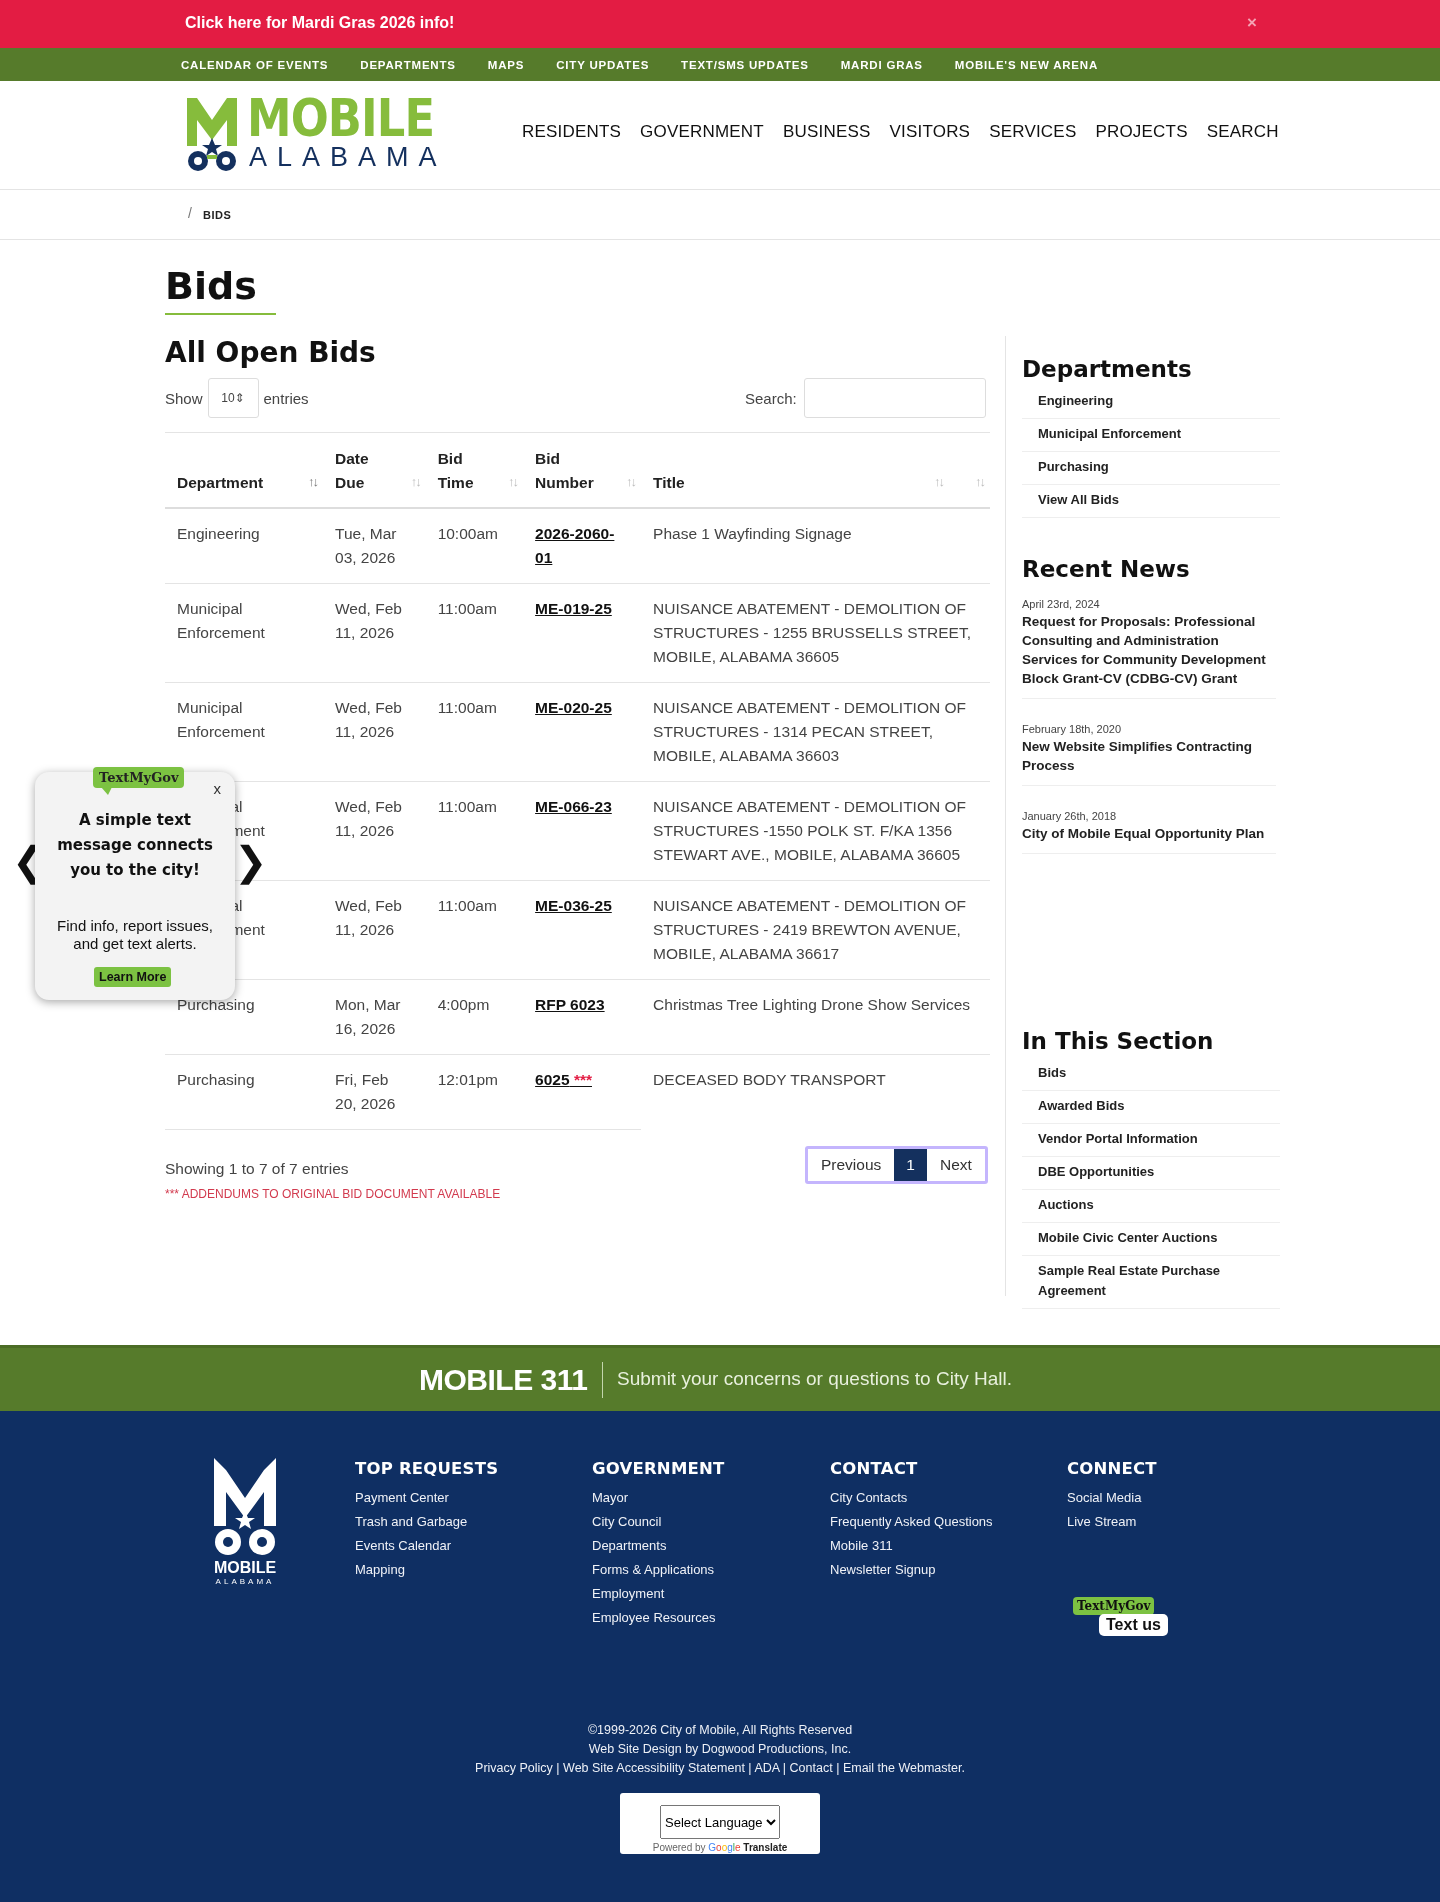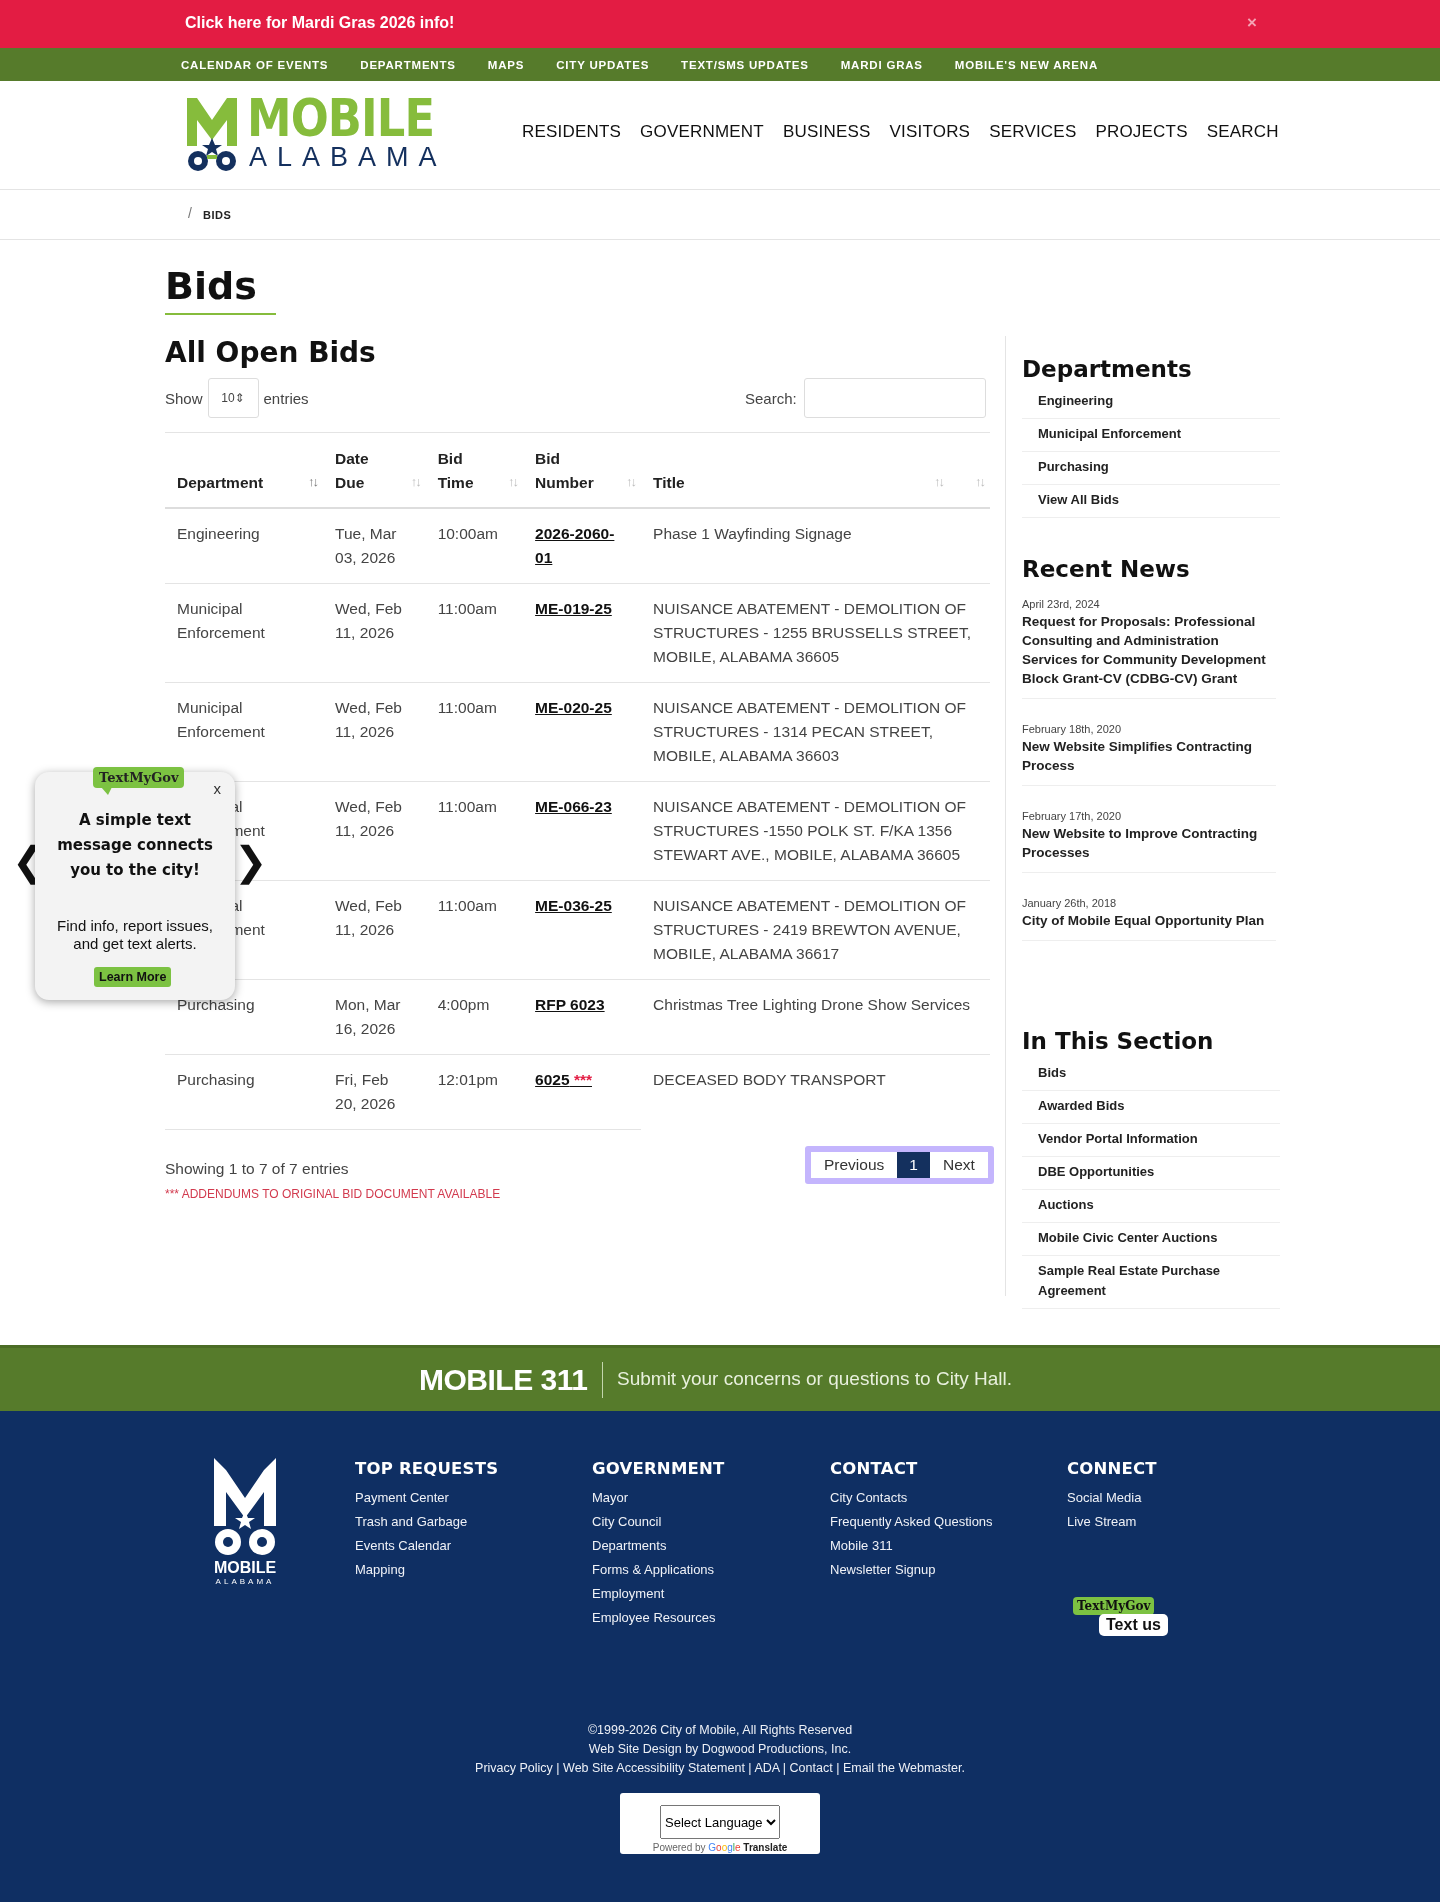--- a/index.html
+++ b/index.html
@@ -38,21 +38,21 @@
 .bids-table thead th{text-align:left;vertical-align:bottom;font-weight:bold;color:#222;padding:8px 12px 12px 12px;border-top:1px solid #e4e4e4;border-bottom:2px solid #ddd;line-height:24px;position:relative;height:75px;}
 .bids-table thead th .sort{position:absolute;right:6px;bottom:13px;color:#bbb;font-size:13px;font-weight:normal;letter-spacing:-2px;}
 .bids-table thead th .sort.active{color:#777;}
 .bids-table td{vertical-align:top;padding:13px 12px 13px 12px;line-height:24px;border-bottom:1px solid #e4e4e4;}
 .bids-table td.num a{font-weight:bold;color:#111;text-decoration:underline;}
 .bids-table td.num .flag{color:#e31c43;}
 .col-dept{width:154px;} .col-date{width:100px;} .col-time{width:95px;} .col-num{width:115px;} .col-title{width:300px;} .col-extra{width:40px;}
 
 .table-info{position:absolute;left:165px;top:1160px;font-size:15.5px;color:#444;}
 .addenda{position:absolute;left:165px;top:1187px;font-size:12px;color:#d23a4e;}
-.pager{position:absolute;left:805px;top:1146px;display:flex;border:6px solid #c4b5fd;border-radius:3px;height:38px;}
+.pager{position:absolute;left:805px;top:1146px;display:flex;border:3px solid #c4b5fd;border-radius:3px;height:38px;}
 .pager a{display:flex;align-items:center;padding:0 13px;font-size:15.5px;color:#333;cursor:pointer;}
 .pager a.current{background:#14305e;color:#fff;padding:0 12px;}
 
 .sidebar{position:absolute;left:1005px;top:336px;width:270px;border-left:1px solid #e4e4e4;height:960px;}
 .side-block{position:absolute;left:16px;width:258px;}
 .side-block h3{font-size:23px;font-weight:bold;color:#111;font-family:"DejaVu Sans",sans-serif;margin-bottom:4px;}
 .side-list a{display:block;padding:5px 16px 7px 16px;border-bottom:1px solid #eee;font-size:13px;font-weight:bold;color:#222;line-height:20px;}
 .news-item{padding:8px 0 10px 0;border-bottom:1px solid #eee;margin-bottom:14px;}
 .news-item .date{font-size:11px;color:#444;line-height:16px;}
 .news-item .headline{font-size:13.5px;font-weight:bold;color:#222;line-height:19px;}
@@ -242,24 +242,20 @@
     <h3 style="margin-bottom:6px">Recent News</h3>
     <div class="news-item">
       <div class="date">April 23rd, 2024</div>
       <div class="headline">Request for Proposals: Professional Consulting and Administration Services for Community Development Block Grant-CV (CDBG-CV) Grant</div>
     </div>
     <div class="news-item">
       <div class="date">February 18th, 2020</div>
       <div class="headline">New Website Simplifies Contracting Process</div>
     </div>
     <div class="news-item">
-      <div class="date">February 17th, 2020</div>
-      <div class="headline">New Website to Improve Contracting Processes</div>
-    </div>
-    <div class="news-item">
       <div class="date">January 26th, 2018</div>
       <div class="headline">City of Mobile Equal Opportunity Plan</div>
     </div>
   </div>
 
   <div class="side-block" style="top:692px">
     <h3>In This Section</h3>
     <div class="side-list">
       <a>Bids</a>
       <a>Awarded Bids</a>

